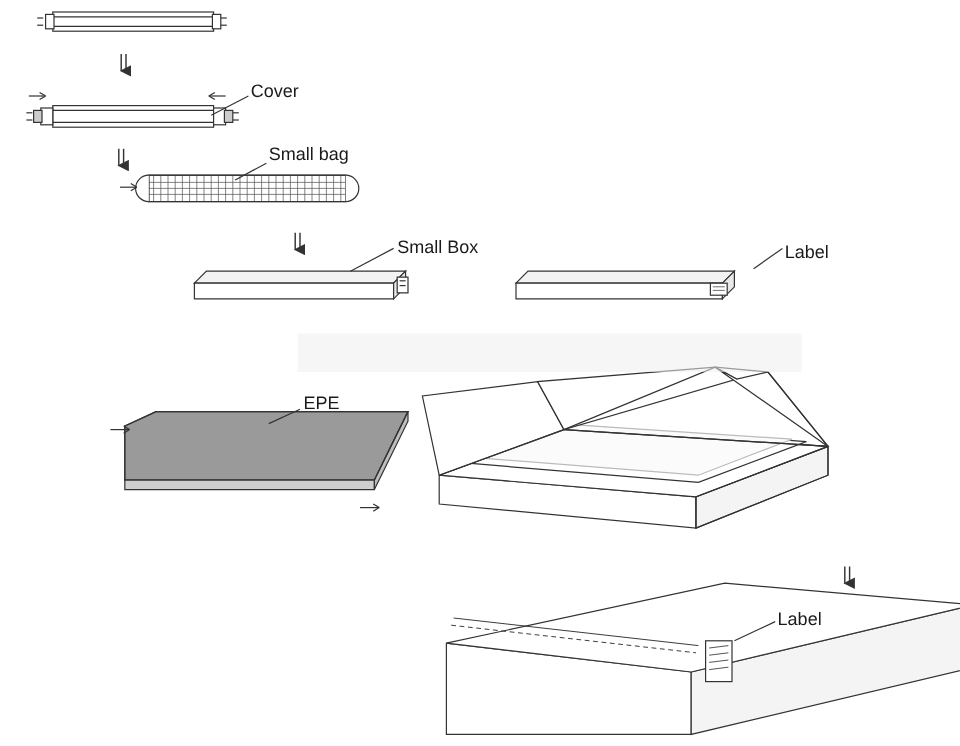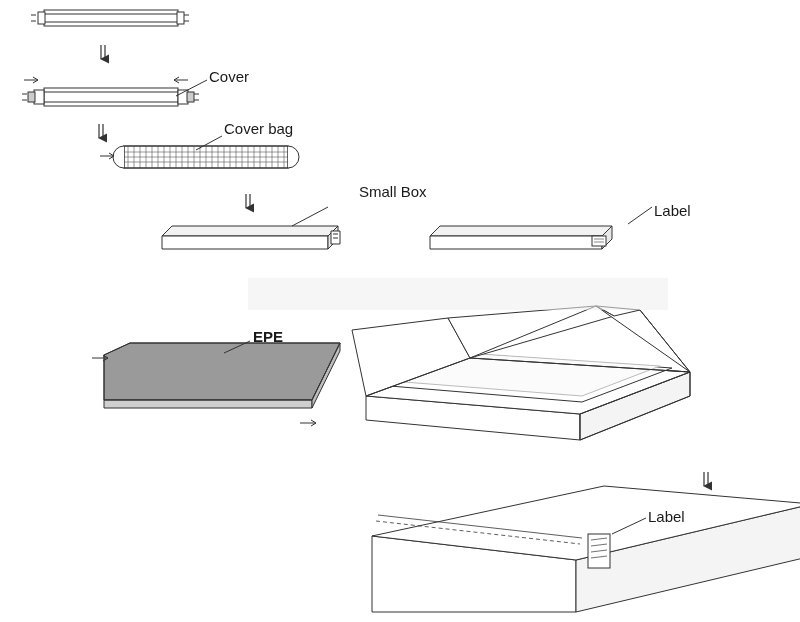--- a/index.html
+++ b/index.html
@@ -249,19 +249,19 @@
         </g>
       </g>
 
       <line x1="646" y1="518" x2="612" y2="534" stroke-width="1"></line>
     </g>
   </svg>
 
   <div class="wm-band"></div>
 
   <div class="lbl" style="left:209px; top:68px;text-align:right;">Cover</div>
-  <div class="lbl" style="left:224px; top:120px;">Cover bag</div>
-  <div class="lbl" style="left:331px; top:183px;margin-left:28px;">Small Box</div>
+  <div class="lbl" style="left:224px; top:120px;">Small bag</div>
+  <div class="lbl" style="left:331px; top:198px;">Small Box</div>
   <div class="lbl" style="left:654px; top:202px;">Label</div>
-  <div class="lbl" style="left:253px; top:328px;font-weight:bold;">EPE</div>
+  <div class="lbl" style="left:253px; top:328px;">EPE</div>
   <div class="lbl" style="left:648px; top:508px;">Label</div>
 
 </div>
 
 </body></html>

